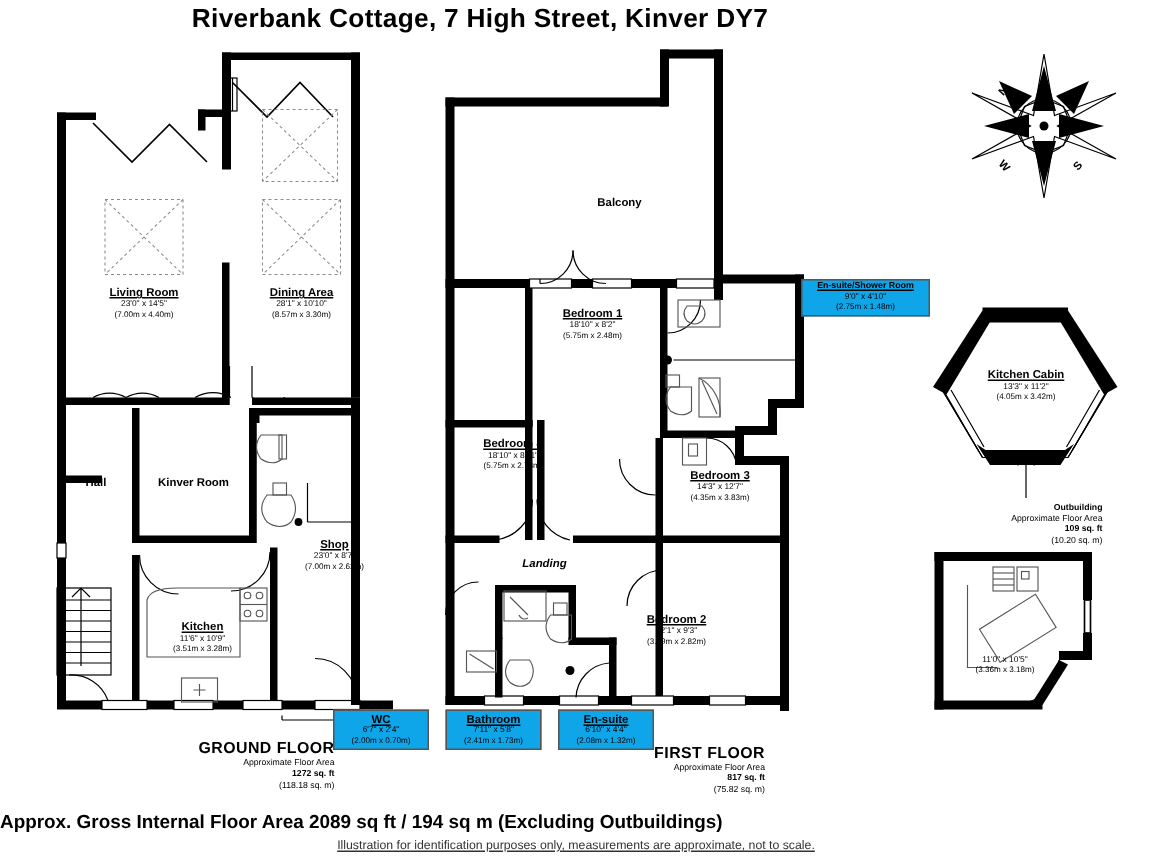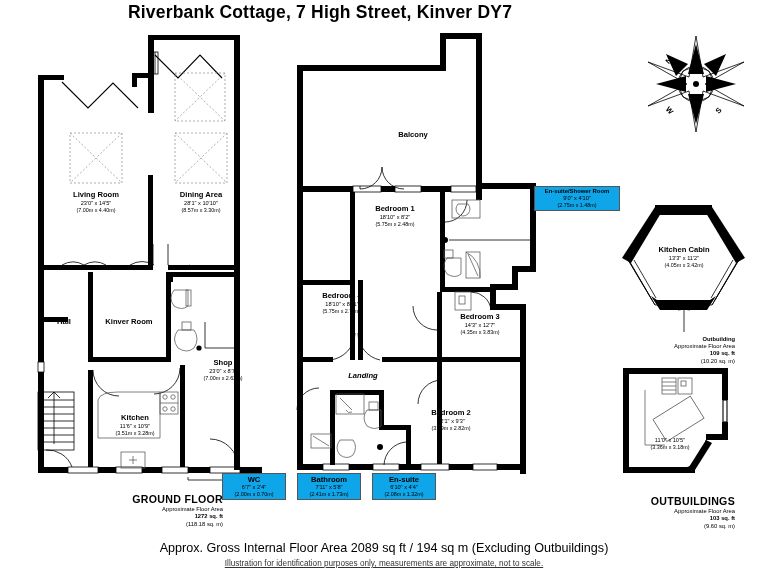--- a/index.html
+++ b/index.html
@@ -2,35 +2,35 @@
 <html><head>
 <meta charset="utf-8">
 <style>
   html,body{margin:0;padding:0;background:#ffffff;}
   body{width:768px;height:576px;overflow:hidden;
        font-family:"Liberation Sans",sans-serif;color:#000;}
   #root{position:relative;width:768px;height:576px;}
 
   .ttl{position:absolute;left:0;top:2px;width:640px;text-align:center;
        font-size:17.5px;font-weight:bold;letter-spacing:.2px;}
-  .foot1{position:absolute;left:0;top:541px;width:768px;text-align:center;
-       font-size:12.6px;font-weight:normal;}
+  .foot1{position:absolute;left:0;top:541px;width:768px;
+       font-size:12.6px;font-weight:bold;}
   .foot2{position:absolute;left:0;top:559px;width:768px;text-align:center;
        font-size:8.2px;color:#333;text-decoration:underline;}
 
   svg{position:absolute;left:0;top:0;}
   .w{fill:#000;}
   .thin{fill:none;stroke:#000;stroke-width:.8;}
   .thin2{fill:none;stroke:#000;stroke-width:1.1;}
   .dash{fill:none;stroke:#8a8a8a;stroke-width:.7;stroke-dasharray:2 2;}
   .fix{fill:none;stroke:#555;stroke-width:.75;}
   .fixd{fill:#000;}
 
   .lbl{position:absolute;text-align:center;line-height:1.18;}
-  .rn{font-size:7.6px;font-weight:bold;white-space:nowrap;}
+  .rn{font-size:7.6px;font-weight:bold;white-space:nowrap;text-decoration:underline;}
   .rd{font-size:5.6px;white-space:nowrap;}
   .rd2{font-size:5.4px;white-space:nowrap;}
   .plain{font-size:7.6px;font-weight:bold;white-space:nowrap;}
 
   .box{position:absolute;border:.7px solid #555;background:#0ea5e9;
        text-align:center;line-height:1.22;padding:1px 3px;}
 
   .flr{position:absolute;text-align:right;line-height:1.25;}
   .flrT{font-size:10.6px;font-weight:bold;letter-spacing:.3px;}
   .flrS{font-size:5.8px;}
@@ -378,45 +378,45 @@
     <div class="rd">6'10" x 4'4"</div>
     <div class="rd2">(2.08m x 1.32m)</div>
   </div>
 
   <div class="box" style="left:534px;top:186px;width:78px;">
     <div class="rn" style="font-size:5.9px;">En-suite/Shower Room</div>
     <div class="rd">9'0" x 4'10"</div>
     <div class="rd2">(2.75m x 1.48m)</div>
   </div>
 
+  <div class="flr" style="left:380px;top:496px;width:130px;">
+    <div class="flrT">FIRST FLOOR</div>
+    <div class="flrS">Approximate Floor Area</div>
+    <div class="flrS"><b>817 sq. ft</b></div>
+    <div class="flrS">(75.82 sq. m)</div>
+  </div>
 
   <div class="lbl" style="left:644px;top:246px;width:80px;">
     <div class="rn">Kitchen Cabin</div>
     <div class="rd">13'3" x 11'2"</div>
     <div class="rd2">(4.05m x 3.42m)</div>
   </div>
 
   <div class="flr" style="left:635px;top:336px;width:100px;">
     <div class="flrS" style="font-weight:bold;">Outbuilding</div>
     <div class="flrS">Approximate Floor Area</div>
     <div class="flrS"><b>109 sq. ft</b></div>
     <div class="flrS">(10.20 sq. m)</div>
   </div>
 
   <div class="lbl" style="left:630px;top:437px;width:80px;">
     <div class="rd">11'0" x 10'5"</div>
     <div class="rd2">(3.36m x 3.18m)</div>
   </div>
 
-  <div class="flr" style="left:625px;top:495px;width:110px;">
-    <div class="flrT">OUTBUILDINGS</div>
-    <div class="flrS">Approximate Floor Area</div>
-    <div class="flrS"><b>103 sq. ft</b></div>
-    <div class="flrS">(9.60 sq. m)</div>
-  </div>
 
   <div class="cmp">
     <svg width="112" height="110">
       <g transform="translate(56,52)">
 
         <polygon class="thin" points="0,-48 7,-7 48,-22 9,0 48,22 7,7 0,48 -7,7 -48,22 -9,0 -48,-22 -7,-7"></polygon>
 
         <polygon class="w" points="0,-40 8,-10 -8,-10"></polygon>
         <polygon class="w" points="0,40 8,10 -8,10"></polygon>
         <polygon class="w" points="-40,0 -10,-8 -10,8"></polygon>

